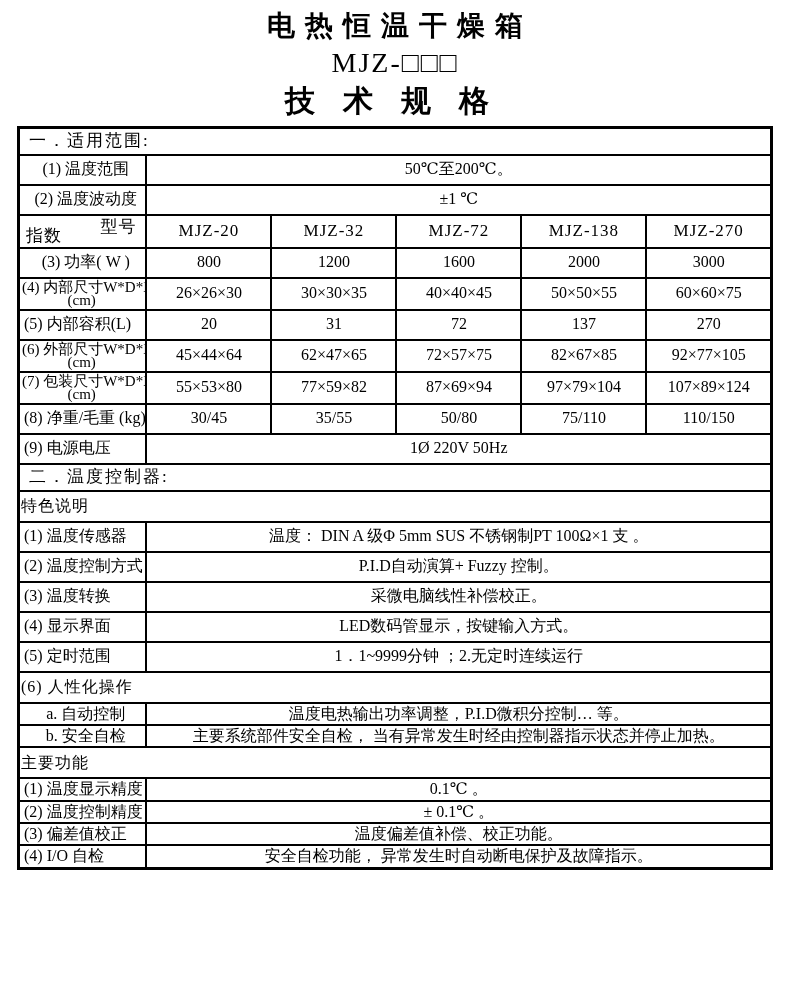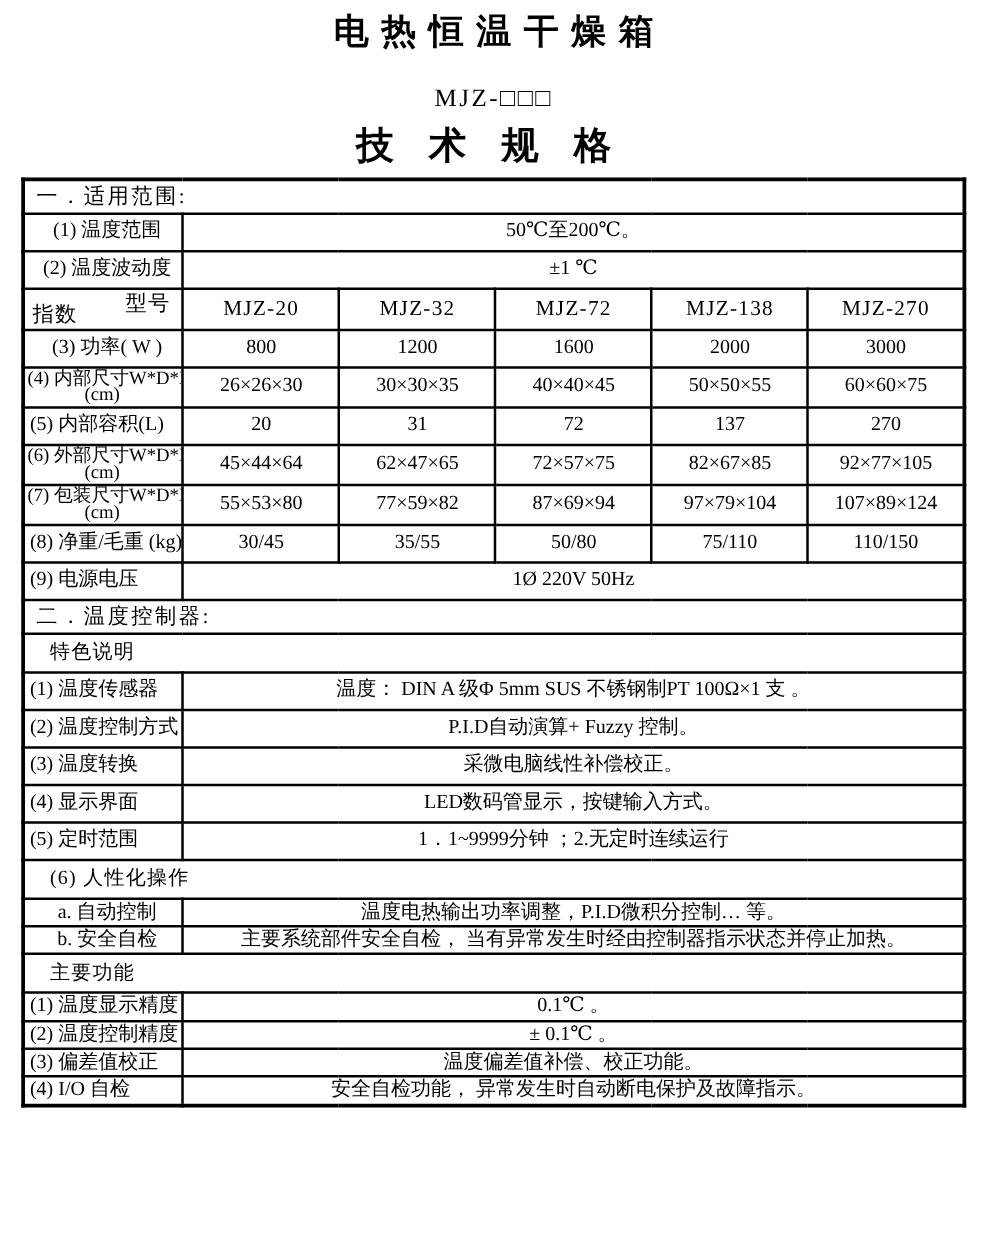--- a/index.html
+++ b/index.html
@@ -7,25 +7,25 @@
   body {
     width: 790px; height: 989px;
     background: #ffffff; color: #000000;
     font-family: "Liberation Serif", "DejaVu Serif", serif;
     overflow: hidden;
   }
   .page { padding-top: 6px; }
 
   .doc-title {
     text-align: center; font-size: 28px; font-weight: bold;
-    letter-spacing: 10px; line-height: 36px; margin: 2px 0 16px 0;
+    letter-spacing: 10px; line-height: 36px; margin: 2px 0 0 0;
     padding-left: 10px;
   }
   .model-line {
-    text-align: center; font-size: 20px; font-weight: normal;
+    text-align: center; font-size: 28px; font-weight: normal;
     letter-spacing: 2px; line-height: 38px; margin: 0;
   }
   .doc-subtitle {
     text-align: center; font-size: 30px; font-weight: bold;
     letter-spacing: 28px; line-height: 38px; margin: 0 0 6px 0;
     padding-left: 12px;
   }
 
   table.spec {
     width: 755px; margin: 0 auto;
@@ -41,21 +41,21 @@
   }
   col.c-label { width: 128px; }
   col.c-data  { width: 125px; }
 
   tr.r-sec td {
     height: 27px; font-size: 17px; letter-spacing: 2px;
     padding-left: 9px; text-align: left;
   }
   tr.r-sub td {
     height: 31px; font-size: 16px; letter-spacing: 1px;
-    padding-left: 20px; text-align: left;
+    padding-left: 1px; text-align: left;
   }
   td.lbl { text-align: left; padding-left: 4px; font-size: 15.5px; }
   td.lbl.ctr { text-align: center; padding-left: 10px; }
   td.lbl .l1, td.lbl .l2 { display: block; }
   td.lbl .l2 { margin-top: -2px; text-align: center; }
   tr.r-two td { height: 32px; }
   tr.r-two td.lbl { font-size: 15px; line-height: 15px; padding-left: 2px; }
 
   td.val { text-align: center; }
   tr.r-models td { height: 33px; text-align: center; font-size: 17px; letter-spacing: 1px; }

